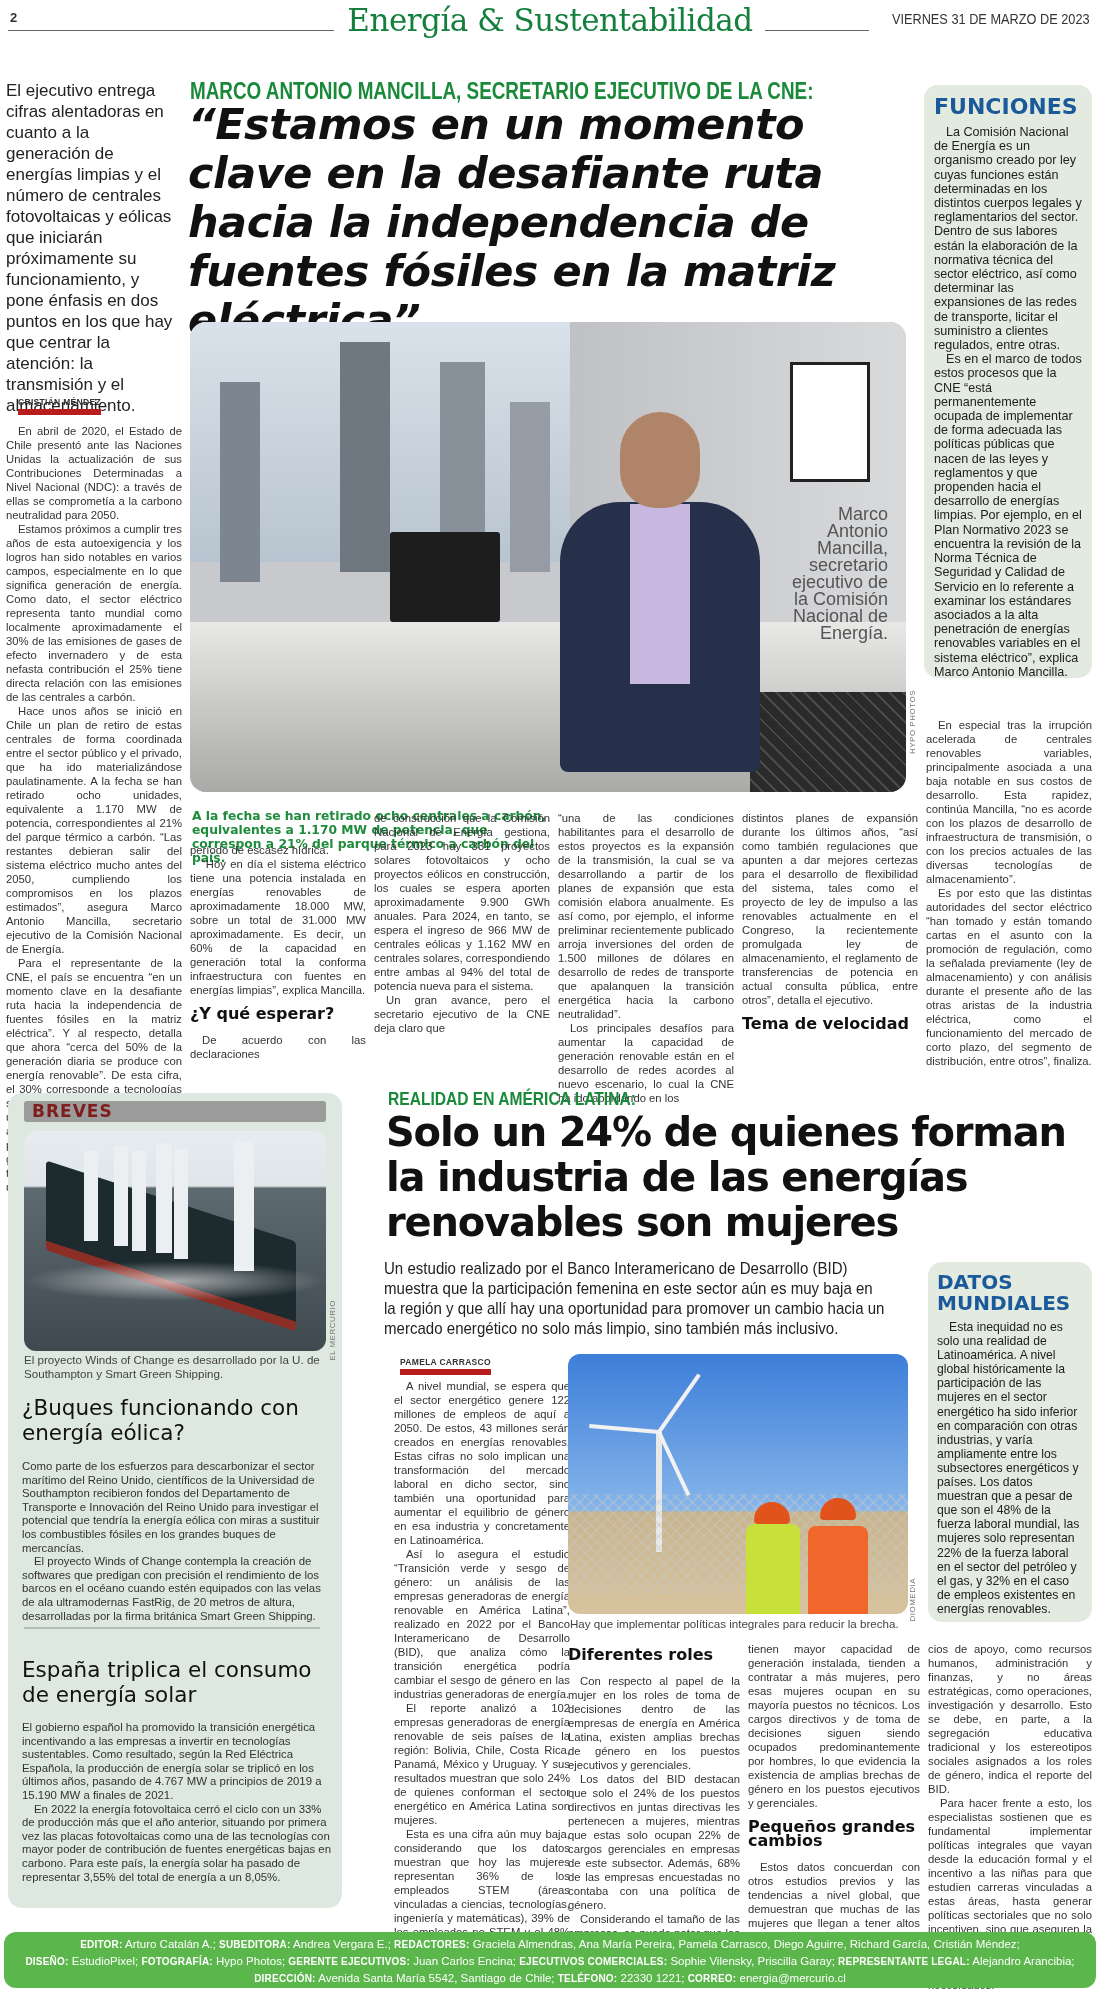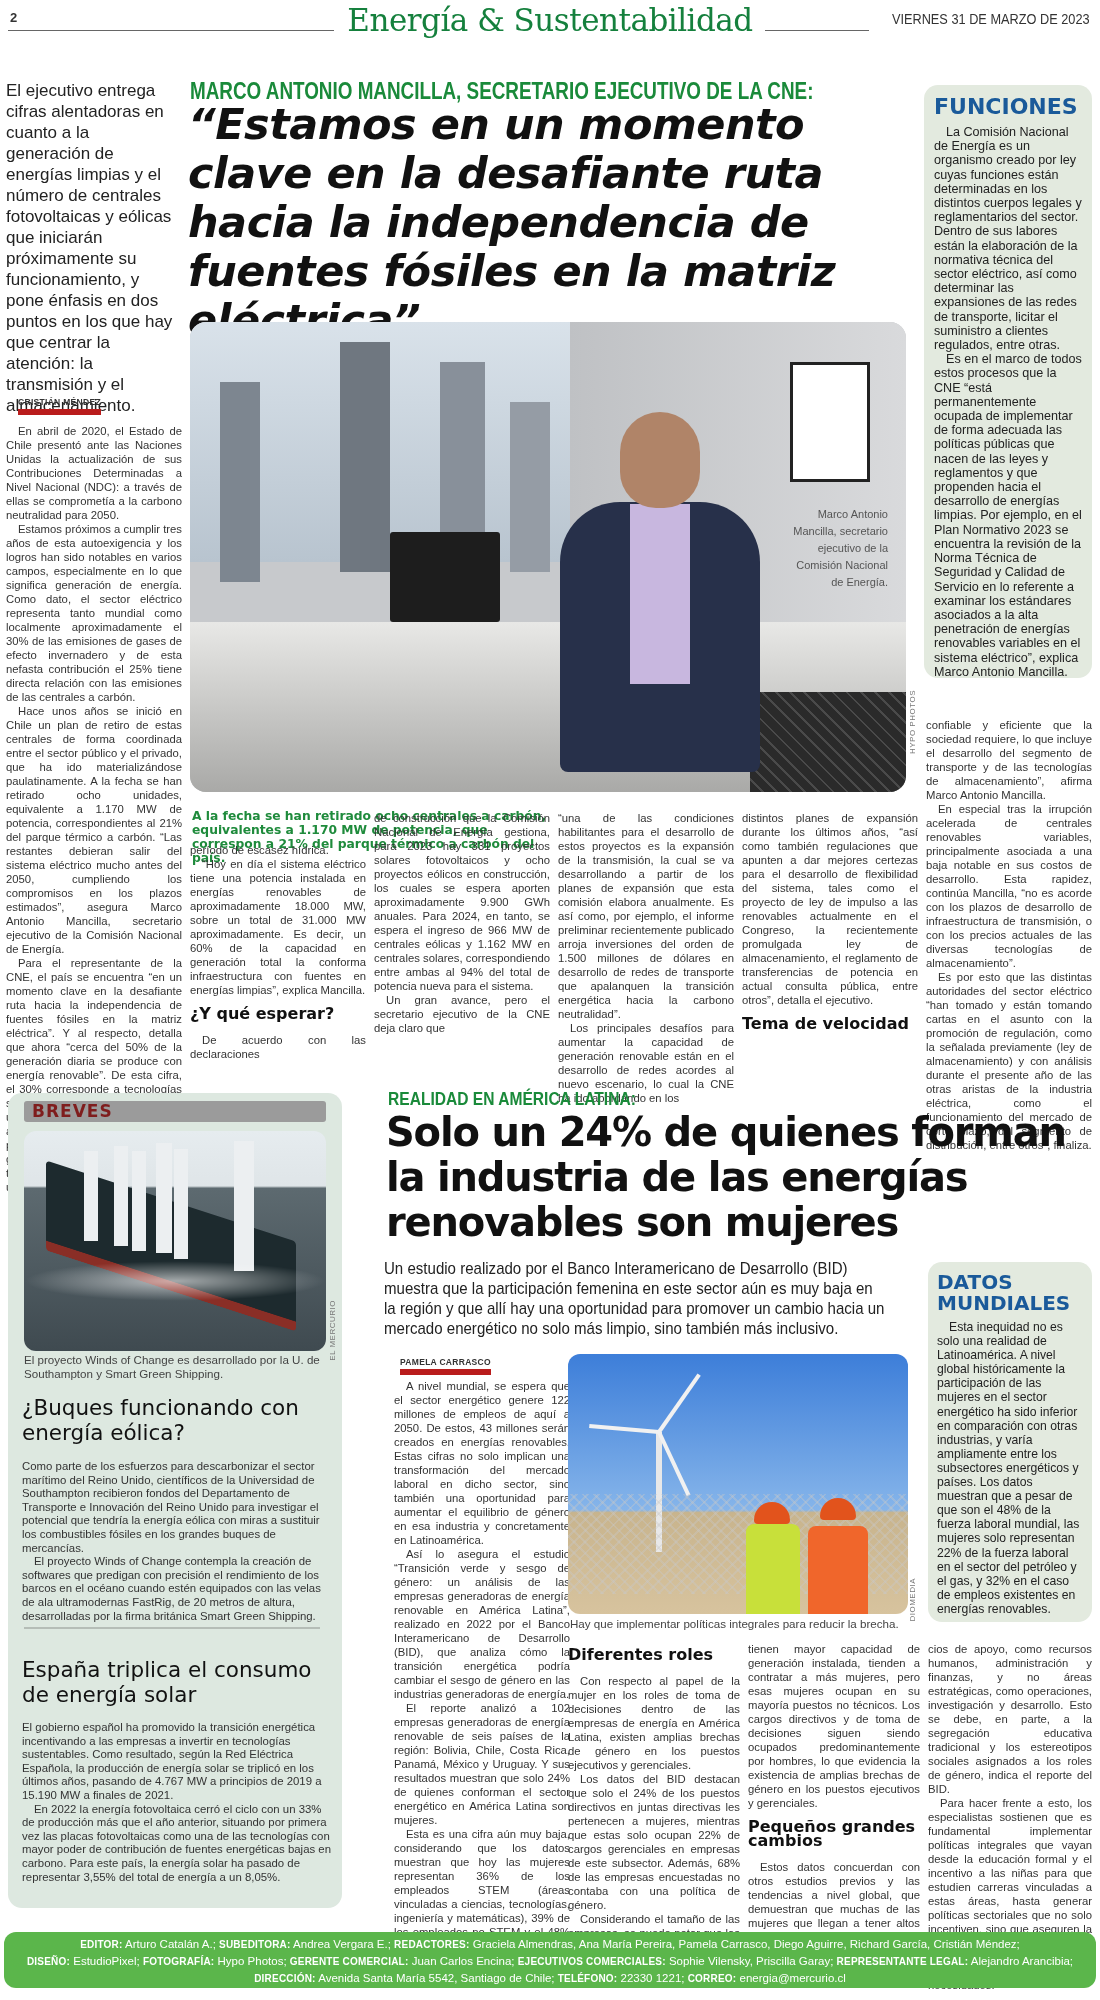--- a/index.html
+++ b/index.html
@@ -28,21 +28,21 @@
   .photo1 .bld { position: absolute; background: #7d8690; }
   .photo1 .wall { position: absolute; left: 380px; top: 0; width: 336px; height: 470px; background: linear-gradient(90deg,#bfc1c4,#d9dadc); }
   .photo1 .desk { position: absolute; left: 0; top: 300px; width: 716px; height: 170px; background: linear-gradient(#e8e8e6,#a9a9a7); }
   .photo1 .carpet { position: absolute; left: 560px; top: 370px; width: 156px; height: 100px; background: repeating-linear-gradient(45deg,#2a2a2a 0 8px,#4a4a4a 8px 10px); }
   .photo1 .person { position: absolute; left: 370px; top: 90px; width: 200px; height: 360px; }
   .photo1 .head { position: absolute; left: 60px; top: 0; width: 80px; height: 96px; border-radius: 40px 40px 36px 36px; background: #b08468; }
   .photo1 .body { position: absolute; left: 0; top: 90px; width: 200px; height: 270px; border-radius: 60px 60px 8px 8px; background: #27304a; }
   .photo1 .shirt { position: absolute; left: 70px; top: 92px; width: 60px; height: 180px; background: #c8b7df; }
   .photo1 .frame { position: absolute; left: 600px; top: 40px; width: 80px; height: 120px; background: #fff; border: 3px solid #222; }
   .photo1 .monitor { position: absolute; left: 200px; top: 210px; width: 110px; height: 90px; background: #1d1d1d; border-radius: 3px; }
-  .photo1-cap { left: 788px; top: 506px; width: 100px; text-align: right; font-size: 11px; line-height: 17px; color: #555; }
+  .photo1-cap { left: 788px; top: 506px; width: 100px; text-align: right; font-size: 18px; line-height: 17px; color: #555; }
   .credit-v { font-size: 8px; color: #777; writing-mode: vertical-rl; transform: rotate(180deg); letter-spacing: 0.5px; }
   .credit1 { left: 908px; top: 690px; }
 
   
   .sidebox { background: #e3eadf; border-radius: 14px; }
   .funciones { left: 924px; top: 85px; width: 168px; height: 593px; padding: 10px 10px; }
   .box-title { font-family: "DejaVu Sans", sans-serif; font-weight: bold; color: #1a5a9a; font-size: 22px; line-height: 24px; }
   .box-text { font-size: 12.6px; line-height: 14.2px; color: #222; margin-top: 6px; }
   .box-text p { text-indent: 12px; }
 
@@ -170,21 +170,20 @@
   <p style="text-indent:0">“una de las condiciones habilitantes para el desarrollo de estos proyectos es la expansión de la transmisión, la cual se va desarrollando a partir de los planes de expansión que esta comisión elabora anualmente. Es así como, por ejemplo, el informe preliminar recientemente publicado arroja inversiones del orden de 1.500 millones de dólares en desarrollo de redes de transporte que apalanquen la transición energética hacia la carbono neutralidad”.</p>
   <p>Los principales desafíos para aumentar la capacidad de generación renovable están en el desarrollo de redes acordes al nuevo escenario, lo cual la CNE ha ido abordando en los</p>
 </div>
 
 <div class="abs col col5">
   <p style="text-indent:0">distintos planes de expansión durante los últimos años, “así como también regulaciones que apunten a dar mejores certezas para el desarrollo de flexibilidad del sistema, tales como el proyecto de ley de impulso a las renovables actualmente en el Congreso, la recientemente promulgada ley de almacenamiento, el reglamento de transferencias de potencia en actual consulta pública, entre otros”, detalla el ejecutivo.</p>
   <div class="subhead">Tema de velocidad</div>
 </div>
 
 <div class="abs col col6">
-  <p style="text-indent:0">confiable y eficiente que la sociedad requiere, lo que incluye el desarrollo del segmento de transporte y de las tecnologías de almacenamiento”, afirma Marco Antonio Mancilla.</p>
   <p>En especial tras la irrupción acelerada de centrales renovables variables, principalmente asociada a una baja notable en sus costos de desarrollo. Esta rapidez, continúa Mancilla, “no es acorde con los plazos de desarrollo de infraestructura de transmisión, o con los precios actuales de las diversas tecnologías de almacenamiento”.</p>
   <p>Es por esto que las distintas autoridades del sector eléctrico “han tomado y están tomando cartas en el asunto con la promoción de regulación, como la señalada previamente (ley de almacenamiento) y con análisis durante el presente año de las otras aristas de la industria eléctrica, como el funcionamiento del mercado de corto plazo, del segmento de distribución, entre otros”, finaliza.</p>
 </div>
 
 <div class="abs breves"></div>
 <div class="abs breves-bar">BREVES</div>
 <div class="abs ship-photo">
   <div class="ship-hull"></div>
   <div class="ship-sail" style="left:60px;top:20px;height:90px;"></div>
   <div class="ship-sail" style="left:90px;top:15px;height:100px;"></div>
@@ -263,21 +262,21 @@
 
 <div class="abs footer">
   <div>
     <b>EDITOR:</b> <span>Arturo Catalán A.;</span>
     <b>SUBEDITORA:</b> <span>Andrea Vergara E.;</span>
     <b>REDACTORES:</b> <span>Graciela Almendras, Ana María Pereira, Pamela Carrasco, Diego Aguirre, Richard García, Cristián Méndez;</span>
   </div>
   <div>
     <b>DISEÑO:</b> <span>EstudioPixel;</span>
     <b>FOTOGRAFÍA:</b> <span>Hypo Photos;</span>
-    <b>GERENTE COMERCIAL:</b> <span>Juan Carlos Encina;</span>
+    <b>GERENTE EJECUTIVOS:</b> <span>Juan Carlos Encina;</span>
     <b>EJECUTIVOS COMERCIALES:</b> <span>Sophie Vilensky, Priscilla Garay;</span>
     <b>REPRESENTANTE LEGAL:</b> <span>Alejandro Arancibia;</span>
   </div>
   <div>
     <b>DIRECCIÓN:</b> <span>Avenida Santa María 5542, Santiago de Chile;</span>
     <b>TELÉFONO:</b> <span>22330 1221;</span>
     <b>CORREO:</b> <span>energia@mercurio.cl</span>
   </div>
 </div>
 

